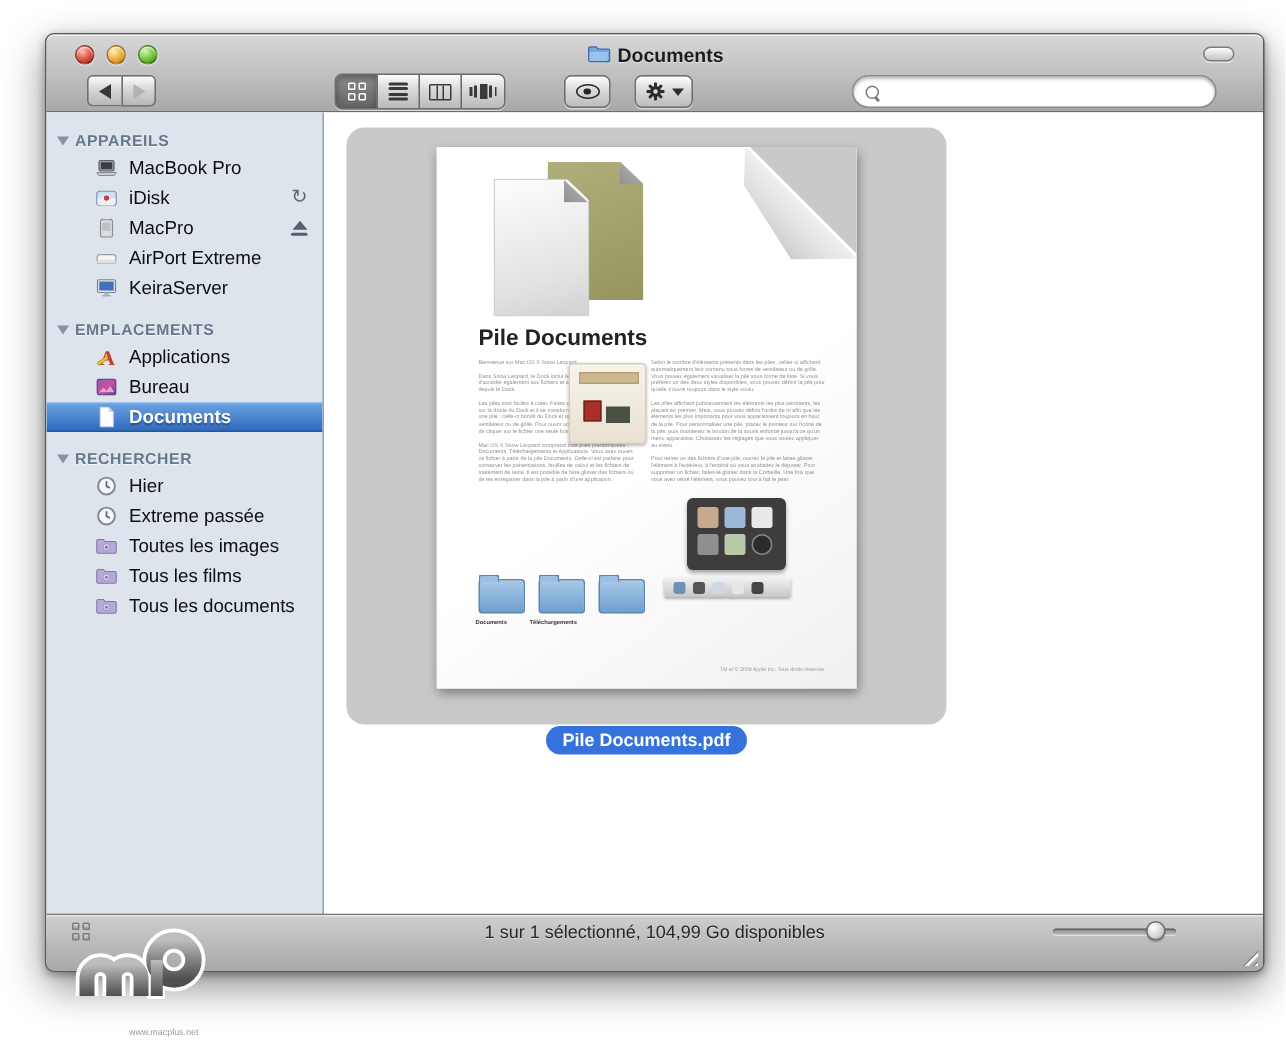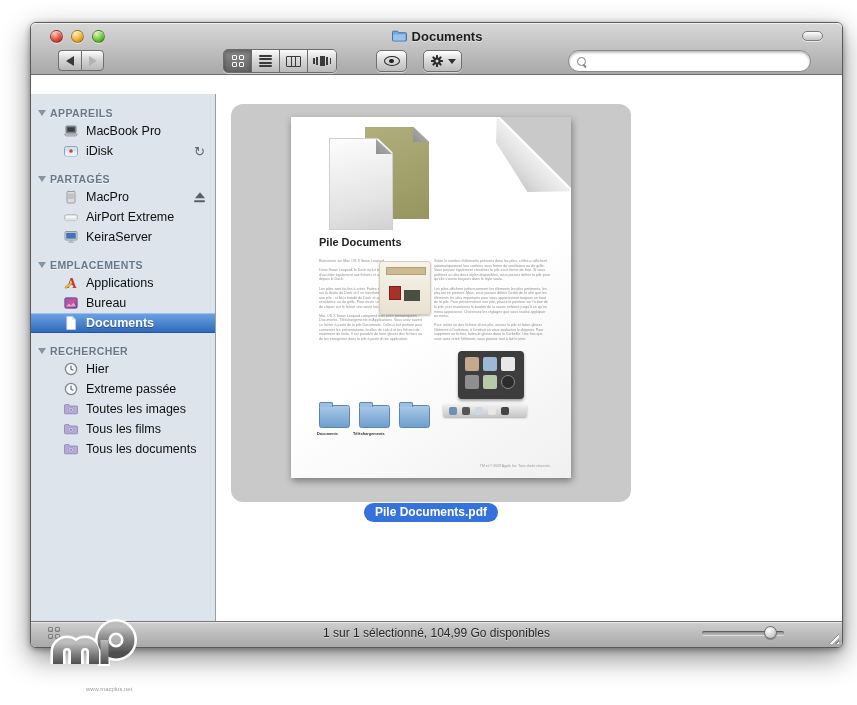--- a/index.html
+++ b/index.html
@@ -70,21 +70,21 @@
 
   .search { position:absolute; left:537px; top:27px; width:243px; height:22px; border-radius:11px;
     border:1px solid #898989; background:#fff; box-shadow:inset 0 1.5px 2.5px rgba(0,0,0,.3);
     display:flex; align-items:center; padding-left:8px; gap:5px; }
   .mag { position:relative; width:9px; height:9px; }
   .mag::before { content:""; position:absolute; left:0; top:0; width:7px; height:7px; border:1.6px solid #7e7e7e; border-radius:50%; }
   .mag::after { content:""; position:absolute; left:7px; top:7px; width:4px; height:1.8px; background:#7e7e7e; transform:rotate(45deg); transform-origin:0 0; border-radius:1px; }
   .search input { border:none; outline:none; background:transparent; flex:1; font-size:12px; height:18px; }
 
   
-  .body { position:absolute; left:0; top:52px; right:0; bottom:22px; display:flex;margin-top:19px; }
+  .body { position:absolute; left:0; top:52px; right:0; bottom:22px; display:flex; }
   .sidebar { width:185px; background:#dde4ec; border-right:1px solid #96a0aa; padding-top:8px; overflow:hidden; }
   .main { flex:1; background:#fff; position:relative; }
 
   .sec-header { height:17px; margin-top:9px; display:flex; align-items:center; padding-left:7px; gap:4px;
     font-size:10.5px; font-weight:bold; letter-spacing:.4px; color:#65788c; text-shadow:0 1px 0 rgba(255,255,255,.7); }
   .sec-header:first-child { margin-top:2px; }
   .tri { width:0; height:0; border-left:4.5px solid transparent; border-right:4.5px solid transparent; border-top:6px solid #8294a6; }
   .side-item { height:20px; display:flex; align-items:center; padding-left:32px; gap:7px;
     font-size:12.5px; color:#0e0e0e; position:relative; }
   .side-item .ic { width:16px; height:16px; flex:0 0 16px; display:flex; align-items:center; justify-content:center; }
@@ -112,21 +112,21 @@
 
   .doc-ic { position:absolute; width:64px; height:92px; }
   .doc-back { left:74px; top:10px; background:linear-gradient(160deg,#b0af7c,#96955e);
     clip-path:polygon(0 0, 76% 0, 100% 16%, 100% 100%, 0 100%); box-shadow:1px 2px 3px rgba(0,0,0,.3); }
   .doc-front { left:38px; top:21px; background:linear-gradient(165deg,#fdfdfd,#e3e3e3 70%,#d2d2d2);
     clip-path:polygon(0 0, 76% 0, 100% 16%, 100% 100%, 0 100%);
     box-shadow:1px 2px 4px rgba(0,0,0,.35); border:1px solid #cfcfcf; }
   .doc-fold { position:absolute; right:0; top:0; width:16px; height:15px;
     background:linear-gradient(225deg,#b9b9b9,#8f8f8f); clip-path:polygon(0 0, 100% 100%, 0 100%); }
 
-  .pv-title { position:absolute; left:28px; top:119px; font-size:11px; font-weight:bold; color:#222; }
+  .pv-title { position:absolute; left:28px; top:119px; font-size:15px; font-weight:bold; color:#222; }
   .tiny { font-size:7px; line-height:8.8px; color:#8f8f8f; white-space:pre-line;
     transform:scale(.52); transform-origin:0 0; }
   .colL { position:absolute; left:28px; top:142px; width:206px; height:312px; overflow:hidden; }
   .colR { position:absolute; left:143px; top:142px; width:224px; height:420px; overflow:hidden; }
 
   .fan-img { position:absolute; left:88px; top:144px; width:52px; height:54px; background:linear-gradient(#f7f3ea,#e9e2d2);
     border:1px solid #d4cdbb; border-radius:3px; box-shadow:0 1px 2px rgba(0,0,0,.25); z-index:3; }
   .fan-img .red { position:absolute; left:9px; top:24px; width:12px; height:14px; background:#a8322a; border:1px solid #7d1f18; }
   .fan-img .drk { position:absolute; left:24px; top:28px; width:16px; height:11px; background:#4a4f44; }
   .fan-img .hdr { position:absolute; left:6px; top:5px; width:40px; height:8px; background:#cdb98f; border:1px solid #b5a178; }
@@ -146,21 +146,21 @@
   .pv-folder-label { position:absolute; font-size:7px; font-weight:bold; color:#333; transform:scale(.55); transform-origin:0 0; white-space:nowrap; z-index:2; }
 
   .pdf-word { position:absolute; left:82px; top:280px; font-size:54px; font-weight:bold; color:#55555a;
     letter-spacing:0; z-index:5; font-family:"Liberation Sans", sans-serif; }
   .pv-copy { position:absolute; right:20px; top:347px; font-size:7px; color:#9a9a9a; transform:scale(.5); transform-origin:100% 0; white-space:nowrap; }
 
   .file-label-row { position:absolute; left:15px; top:409px; width:400px; display:flex; justify-content:center; }
   .file-pill { background:#3572dd; color:#fff; font-size:12px; font-weight:bold; padding:2px 11px 3px; border-radius:10px; }
 
   
-  .statusbar { position:absolute; left:0; bottom:0; right:0; height:26px; border-radius:0 0 5px 5px;
+  .statusbar { position:absolute; left:0; bottom:0; right:0; height:38px; border-radius:0 0 5px 5px;
     background:linear-gradient(#cfcfcf,#a8a8a8); border-top:1px solid #757575;
     box-shadow:inset 0 1px 0 rgba(255,255,255,.55); }
   .status-text { position:absolute; left:0; right:0; top:4px; text-align:center; font-size:12px; color:#262626;
     text-shadow:0 1px 0 rgba(255,255,255,.5); }
   .dots { position:absolute; left:17px; top:5px; display:grid; grid-template-columns:5px 5px; grid-gap:2px; }
   .dots span { width:5px; height:5px; background:linear-gradient(#d8d8d8,#9e9e9e); border:1px solid #7c7c7c; border-radius:1px; }
   .size-slider { position:absolute; right:58px; top:9px; width:82px; height:4px; background:linear-gradient(#8e8e8e,#b8b8b8);
     border-radius:2px; box-shadow:inset 0 1px 1px rgba(0,0,0,.4), 0 1px 0 rgba(255,255,255,.5); }
   .knob { position:absolute; left:62px; top:-5px; width:13px; height:13px; border-radius:50%;
     background:radial-gradient(circle at 35% 30%, #ffffff, #d6d6d6 55%, #a8a8a8); border:1px solid #6f6f6f;
@@ -289,24 +289,20 @@
                 <path d="M2 8.2 h12 v2.8 a2 2 0 0 1 -2 2 h-8 a2 2 0 0 1 -2 -2z" fill="#eef2f6"></path>
                 <circle cx="8" cy="8" r="2.2" fill="#d23c3c" stroke="#fff" stroke-width=".7"></circle>
               </svg>
           </span>
           <span>iDisk</span>
           <span class="trailing">
               <span class="sync-glyph">↻</span>
             </span>
         </div>
 
-        <div class="sec-header">
-          <span class="tri"></span>
-          <span>PARTAGÉS</span>
-        </div>
         <div class="side-item">
           <span class="ic">
             <svg width="16" height="16" viewBox="0 0 16 16">
                 <rect x="4" y="2.5" width="8" height="11.5" rx="1.2" fill="#dcdddf" stroke="#8a8b8d" stroke-width=".8"></rect>
                 <rect x="5.2" y="4.5" width="5.6" height="5.5" fill="#bfc1c4"></rect>
                 <path d="M5 2.5 v-.8 M11 2.5 v-.8" stroke="#8a8b8d" stroke-width="1"></path>
               </svg>
           </span>
           <span>MacPro</span>
           <span class="trailing">

